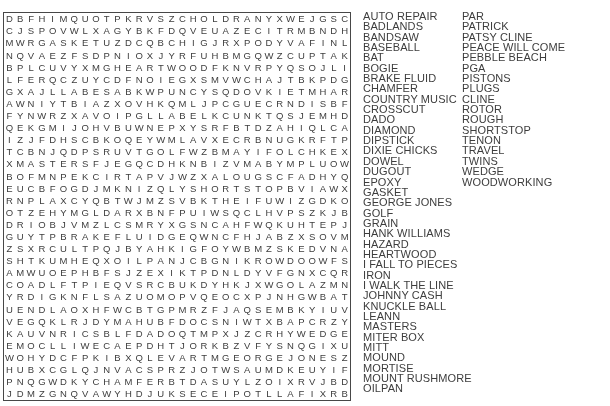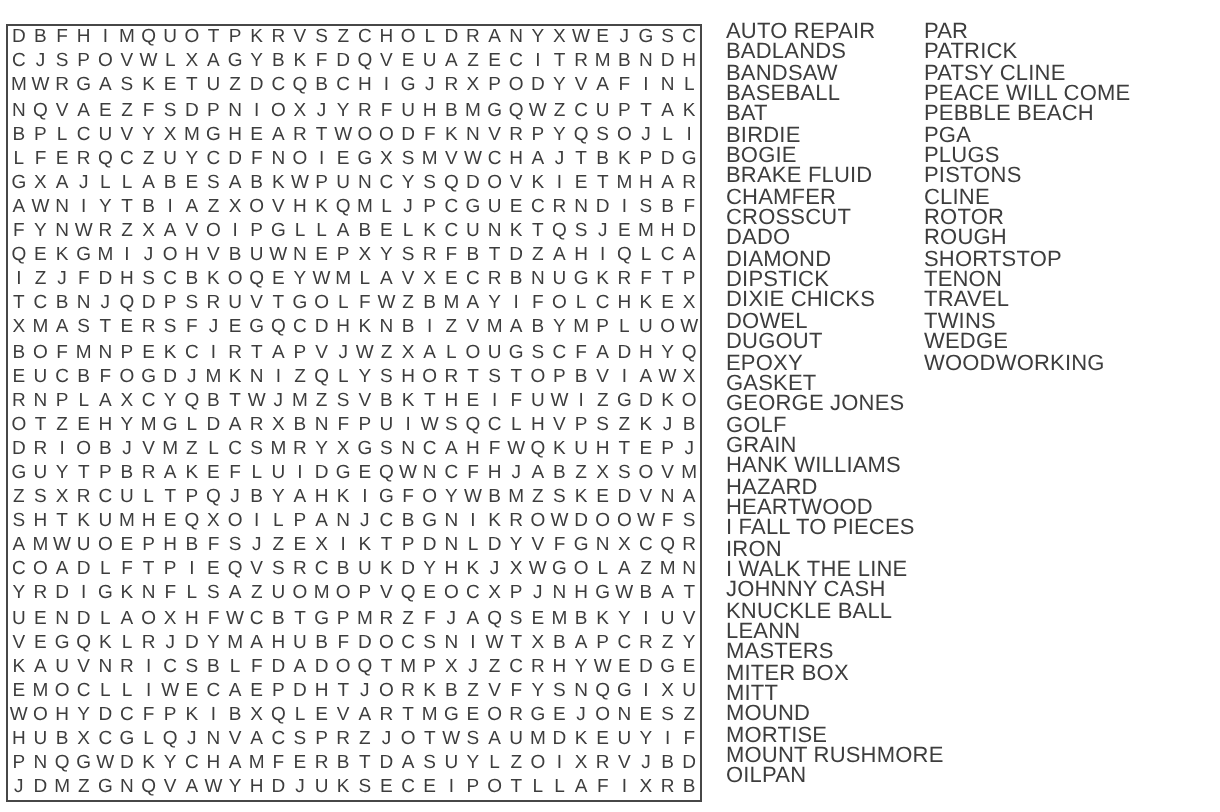--- a/index.html
+++ b/index.html
@@ -1154,24 +1154,24 @@
         <span class="grid-cell">B</span>
       </div>
     </div>
 
   <div class="word-col word-col-1" id="word-col-1">
       <div class="word-item">AUTO REPAIR</div>
       <div class="word-item">BADLANDS</div>
       <div class="word-item">BANDSAW</div>
       <div class="word-item">BASEBALL</div>
       <div class="word-item">BAT</div>
-      <div class="word-item">BIRDIE</div>
       <div class="word-item">BOGIE</div>
       <div class="word-item">BRAKE FLUID</div>
       <div class="word-item">CHAMFER</div>
+      <div class="word-item">COUNTRY MUSIC</div>
       <div class="word-item">CROSSCUT</div>
       <div class="word-item">DADO</div>
       <div class="word-item">DIAMOND</div>
       <div class="word-item">DIPSTICK</div>
       <div class="word-item">DIXIE CHICKS</div>
       <div class="word-item">DOWEL</div>
       <div class="word-item">DUGOUT</div>
       <div class="word-item">EPOXY</div>
       <div class="word-item">GASKET</div>
       <div class="word-item">GEORGE JONES</div>
@@ -1195,22 +1195,22 @@
       <div class="word-item">OILPAN</div>
     </div>
 
   <div class="word-col word-col-2" id="word-col-2">
       <div class="word-item">PAR</div>
       <div class="word-item">PATRICK</div>
       <div class="word-item">PATSY CLINE</div>
       <div class="word-item">PEACE WILL COME</div>
       <div class="word-item">PEBBLE BEACH</div>
       <div class="word-item">PGA</div>
+      <div class="word-item">PISTONS</div>
       <div class="word-item">PLUGS</div>
-      <div class="word-item">PISTONS</div>
       <div class="word-item">CLINE</div>
       <div class="word-item">ROTOR</div>
       <div class="word-item">ROUGH</div>
       <div class="word-item">SHORTSTOP</div>
       <div class="word-item">TENON</div>
       <div class="word-item">TRAVEL</div>
       <div class="word-item">TWINS</div>
       <div class="word-item">WEDGE</div>
       <div class="word-item">WOODWORKING</div>
     </div>

